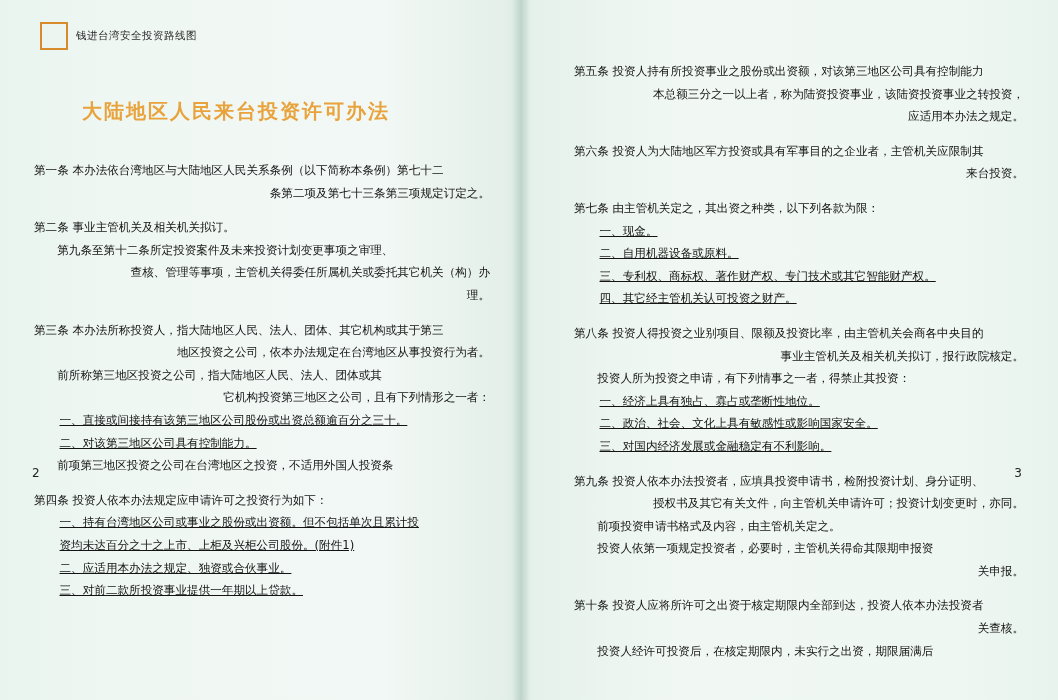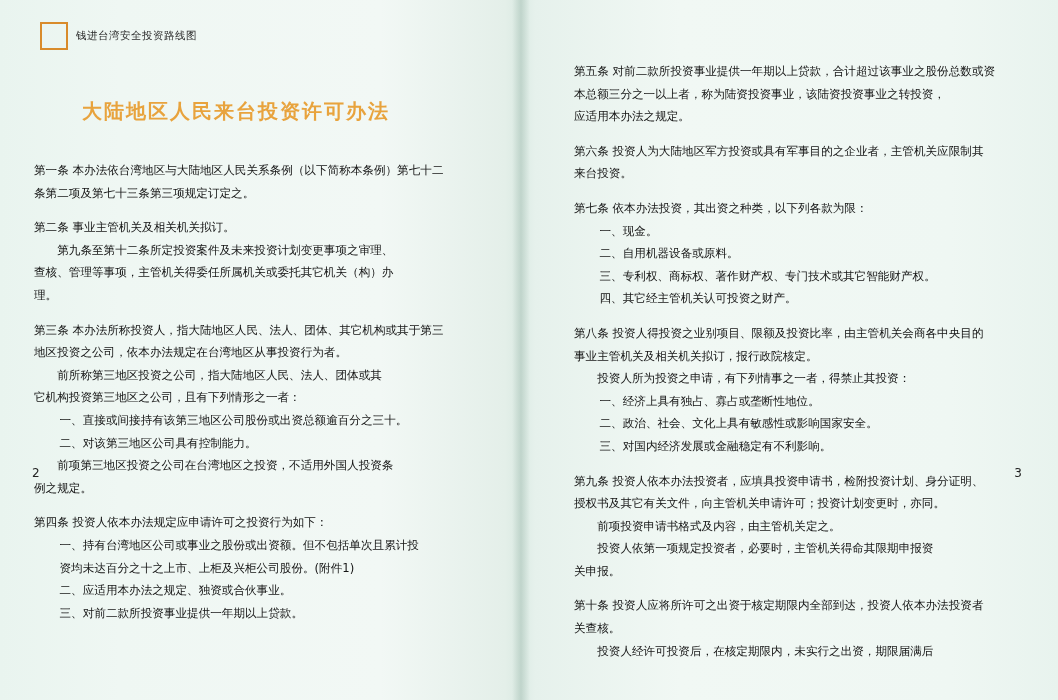--- a/index.html
+++ b/index.html
@@ -104,24 +104,26 @@
   .art-label {
     font-weight: normal;
   }
   .indent-1 {
     display: block;
     text-indent: 2em;
   }
   .indent-items {
     display: block;
     margin-left: 2.2em;
+    text-decoration: underline;
   }
   .hang {
     display: block;
     text-indent: 0;
+    text-align: right;
   }
   .art-body {
     display: inline;
   }
 
   .folio {
     position: absolute;
     bottom: 16px;
     font-size: 12px;
     color: #222;
@@ -163,21 +165,20 @@
 
       <div class="art">
         <span class="art-label">第三条</span>
         <span class="art-body">本办法所称投资人，指大陆地区人民、法人、团体、其它机构或其于第三</span>
         <span class="hang">地区投资之公司，依本办法规定在台湾地区从事投资行为者。</span>
         <span class="indent-1">前所称第三地区投资之公司，指大陆地区人民、法人、团体或其</span>
         <span class="hang">它机构投资第三地区之公司，且有下列情形之一者：</span>
         <span class="indent-items">一、直接或间接持有该第三地区公司股份或出资总额逾百分之三十。</span>
         <span class="indent-items">二、对该第三地区公司具有控制能力。</span>
         <span class="indent-1">前项第三地区投资之公司在台湾地区之投资，不适用外国人投资条</span>
-        <span class="hang">例之规定。</span>
       </div>
 
       <div class="art">
         <span class="art-label">第四条</span>
         <span class="art-body">投资人依本办法规定应申请许可之投资行为如下：</span>
         <span class="indent-items">一、持有台湾地区公司或事业之股份或出资额。但不包括单次且累计投</span>
         <span class="indent-items">资均未达百分之十之上市、上柜及兴柜公司股份。(附件1)</span>
         <span class="indent-items">二、应适用本办法之规定、独资或合伙事业。</span>
         <span class="indent-items">三、对前二款所投资事业提供一年期以上贷款。</span>
       </div>
@@ -185,34 +186,34 @@
     </div>
 
     <div class="folio folio-left">2</div>
   </div>
 
   <div class="page page-right">
     <div class="body-col">
 
       <div class="art">
         <span class="art-label">第五条</span>
-        <span class="art-body">对前二款所投资事业提供一年期以上贷款，合计超过该事业之股份总数或资</span>
+        <span class="art-body">投资人持有所投资事业之股份或出资额，对该第三地区公司具有控制能力</span>
         <span class="hang">本总额三分之一以上者，称为陆资投资事业，该陆资投资事业之转投资，</span>
         <span class="hang">应适用本办法之规定。</span>
       </div>
 
       <div class="art">
         <span class="art-label">第六条</span>
         <span class="art-body">投资人为大陆地区军方投资或具有军事目的之企业者，主管机关应限制其</span>
         <span class="hang">来台投资。</span>
       </div>
 
       <div class="art">
         <span class="art-label">第七条</span>
-        <span class="art-body">依本办法投资，其出资之种类，以下列各款为限：</span>
+        <span class="art-body">由主管机关定之，其出资之种类，以下列各款为限：</span>
         <span class="indent-items">一、现金。</span>
         <span class="indent-items">二、自用机器设备或原料。</span>
         <span class="indent-items">三、专利权、商标权、著作财产权、专门技术或其它智能财产权。</span>
         <span class="indent-items">四、其它经主管机关认可投资之财产。</span>
       </div>
 
       <div class="art">
         <span class="art-label">第八条</span>
         <span class="art-body">投资人得投资之业别项目、限额及投资比率，由主管机关会商各中央目的</span>
         <span class="hang">事业主管机关及相关机关拟订，报行政院核定。</span>

